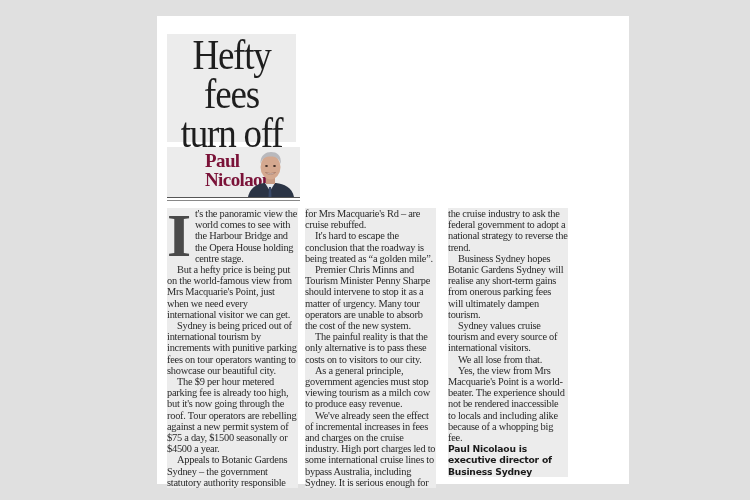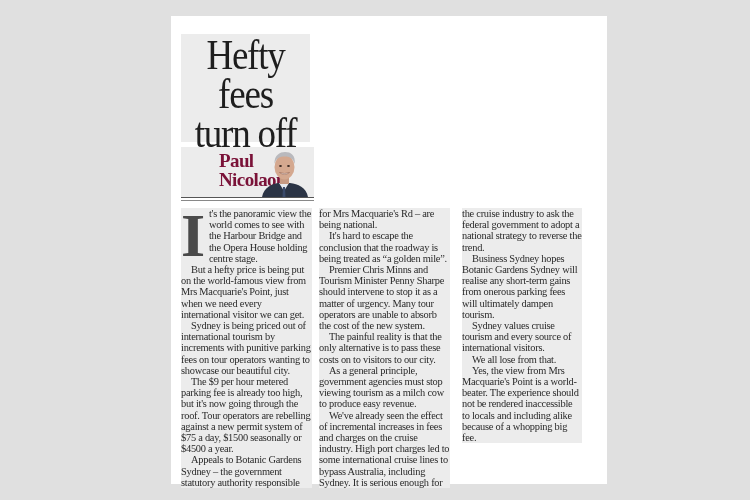--- a/index.html
+++ b/index.html
@@ -5,23 +5,24 @@
     html, body { margin: 0; padding: 0; }
     body {
       width: 750px; height: 500px;
       background: #e0e0e0;
       position: relative;
       overflow: hidden;
       font-family: "DejaVu Serif", "Liberation Serif", serif;
     }
     .page {
       position: absolute;
-      left: 171px; top: 16px;
+      left: 157px; top: 16px;
       width: 436px; height: 468px;
       background: #ffffff;
+      padding-left: 36px;
     }
     .headline-box {
       position: absolute;
       left: 10px; top: 18px;
       width: 129px; height: 108px;
       background: #ececec;
     }
     .headline {
       margin: 0;
       font-family: "Liberation Serif", "DejaVu Serif", serif;
@@ -148,29 +149,30 @@
       <span class="dropcap">I</span>
       <p class="noindent">t's the panoramic view the world comes to see with the Harbour Bridge and the Opera House holding centre stage.</p>
     </div>
     <p>But a hefty price is being put on the world-famous view from Mrs Macquarie's Point, just when we need every international visitor we can get.</p>
     <p>Sydney is being priced out of international tourism by increments with punitive parking fees on tour operators wanting to showcase our beautiful city.</p>
     <p>The $9 per hour metered parking fee is already too high, but it's now going through the roof. Tour operators are rebelling against a new permit system of $75 a day, $1500 seasonally or $4500 a year.</p>
     <p>Appeals to Botanic Gardens Sydney – the government statutory authority responsible</p>
   </div>
 
   <div class="col col2">
-    <p class="noindent">for Mrs Macquarie's Rd – are being national.</p>
+    <p class="noindent">for Mrs Macquarie's Rd – are cruise rebuffed.</p>
     <p>It's hard to escape the conclusion that the roadway is being treated as “a golden mile”.</p>
     <p>Premier Chris Minns and Tourism Minister Penny Sharpe should intervene to stop it as a matter of urgency. Many tour operators are unable to absorb the cost of the new system.</p>
     <p>The painful reality is that the only alternative is to pass these costs on to visitors to our city.</p>
     <p>As a general principle, government agencies must stop viewing tourism as a milch cow to produce easy revenue.</p>
     <p>We've already seen the effect of incremental increases in fees and charges on the cruise industry. High port charges led to some international cruise lines to bypass Australia, including Sydney. It is serious enough for</p>
   </div>
 
   <div class="col col3">
     <p class="noindent">the cruise industry to ask the federal government to adopt a national strategy to reverse the trend.</p>
     <p>Business Sydney hopes Botanic Gardens Sydney will realise any short-term gains from onerous parking fees will ultimately dampen tourism.</p>
     <p>Sydney values cruise tourism and every source of international visitors.</p>
     <p>We all lose from that.</p>
     <p>Yes, the view from Mrs Macquarie's Point is a world-beater. The experience should not be rendered inaccessible to locals and including alike because of a whopping big fee.</p>
+    <p class="sig">Paul Nicolaou is executive director of Business Sydney</p>
   </div>
 
 </div>
 
 </body></html>

